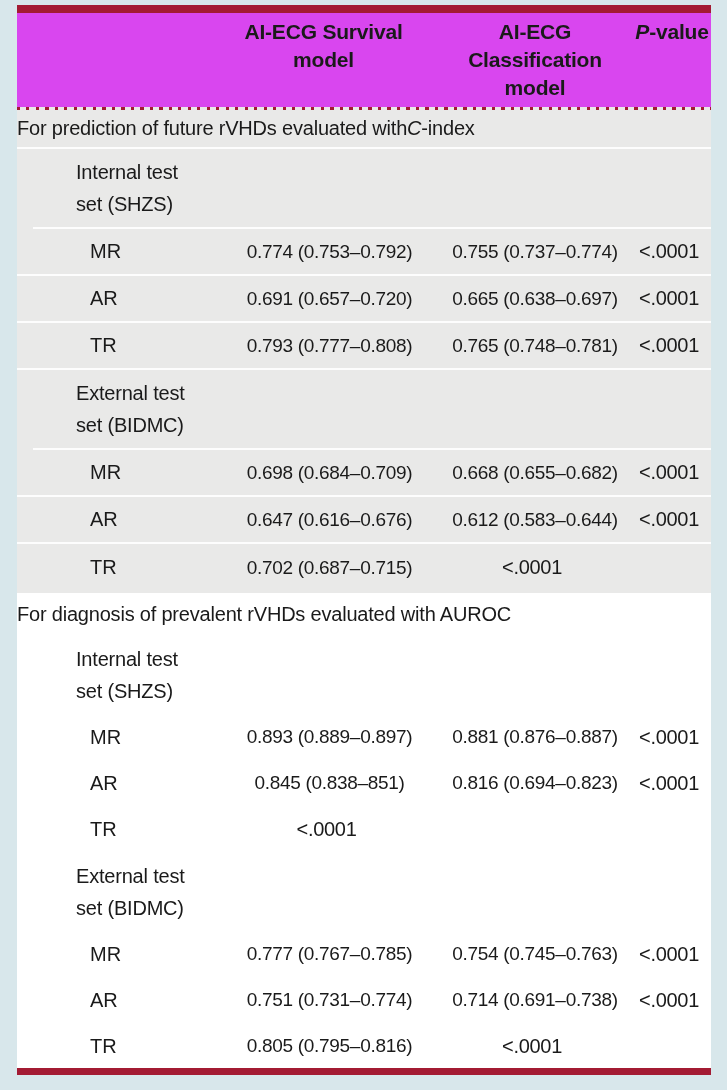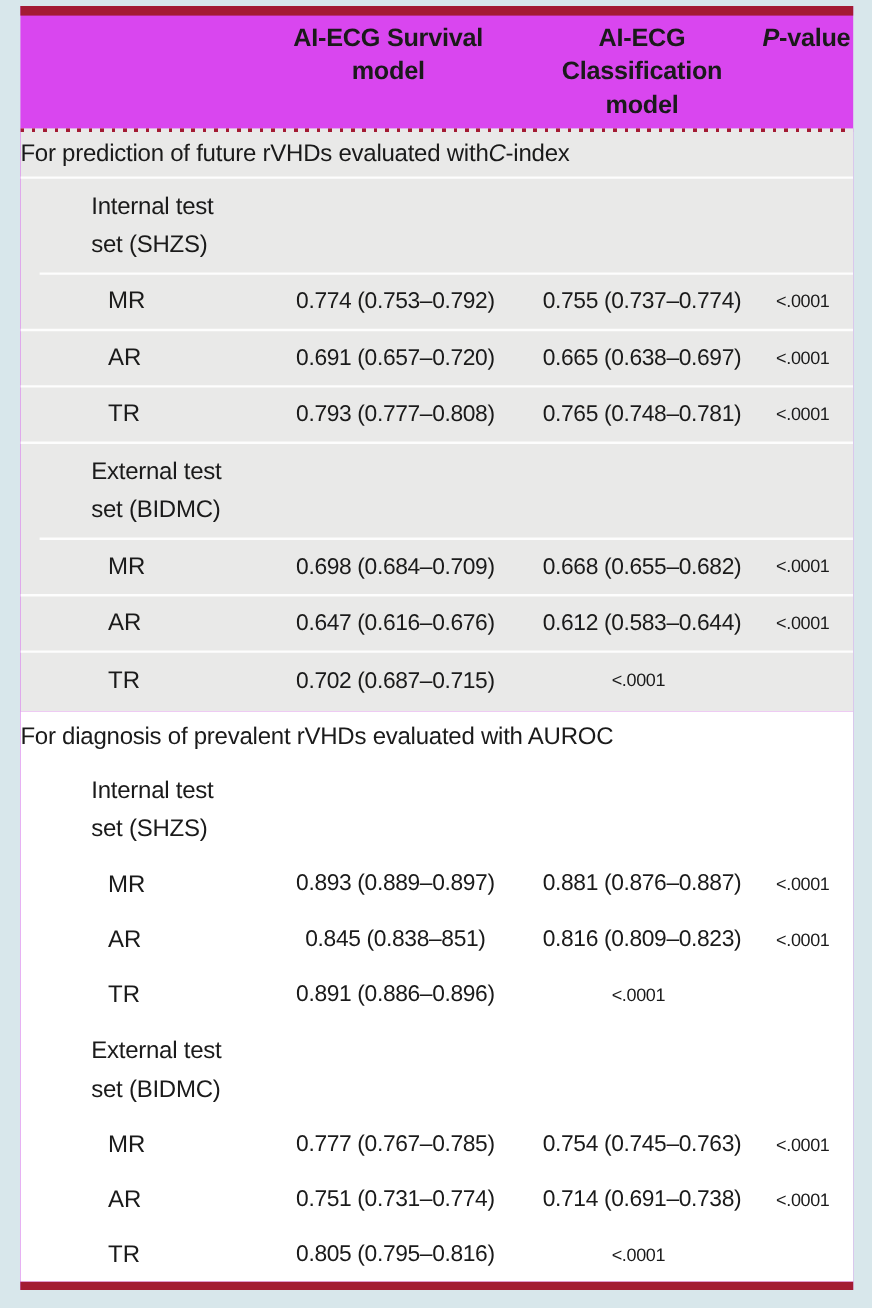--- a/index.html
+++ b/index.html
@@ -89,21 +89,21 @@
     font-size: 20px;
   }
   .num-cell {
     text-align: center;
     font-size: 19px;
     letter-spacing: -0.3px;
     white-space: nowrap;
   }
   .p-cell {
     text-align: center;
-    font-size: 15px;
+    font-size: 20px;
     letter-spacing: -0.3px;
     padding-right: 6px;
   }
 </style>
 </head>
 <body>
 
 <div class="page">
   <div class="table-card">
 
@@ -200,26 +200,25 @@
 
       <div class="grid-row data-row">
         <div class="row-label">MR</div>
         <div class="num-cell">0.893 (0.889–0.897)</div>
         <div class="num-cell">0.881 (0.876–0.887)</div>
         <div class="p-cell">&lt;.0001</div>
       </div>
       <div class="grid-row data-row">
         <div class="row-label">AR</div>
         <div class="num-cell">0.845 (0.838–851)</div>
-        <div class="num-cell">0.816 (0.809–0.823)</div>
-        <div class="p-cell">&lt;.0001</div>
-      </div>
-      <div class="grid-row data-row">
-        <div class="row-label">TR</div>
-        <div class="num-cell">0.891 (0.886–0.896)</div>
+        <div class="num-cell">0.816 (0.694–0.823)</div>
+        <div class="p-cell">&lt;.0001</div>
+      </div>
+      <div class="grid-row data-row">
+        <div class="row-label">TR</div>
         <div class="p-cell">&lt;.0001</div>
       </div>
 
       <div class="grid-row group-label-row">
         <div class="group-label">
           <div>External test</div>
           <div>set (BIDMC)</div>
         </div>
           <div></div>
           <div></div>

